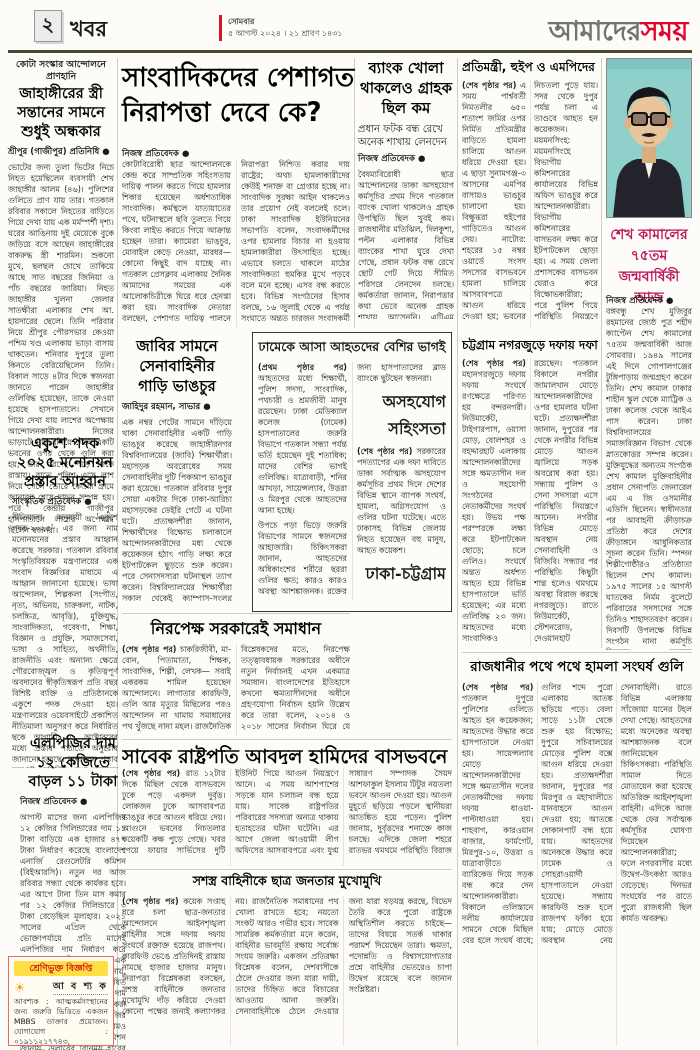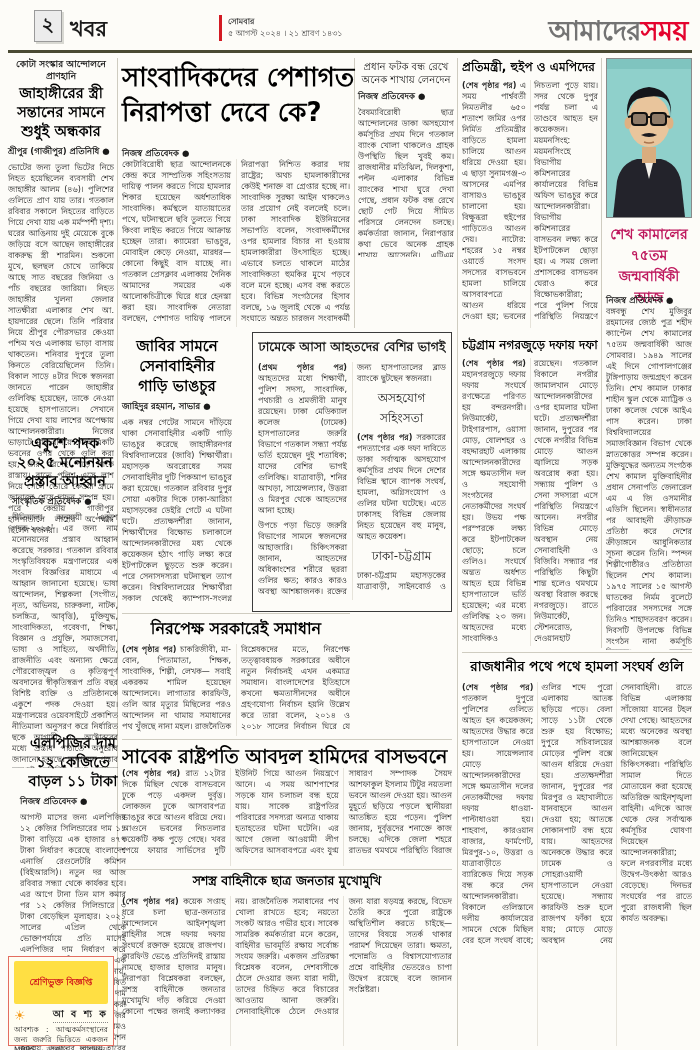--- a/index.html
+++ b/index.html
@@ -20,46 +20,46 @@
   .head-rule{left:8px;top:50px;width:684px;height:3px;background:#4a4a33;}
   
   .kicker{font-size:9px;font-weight:700;text-align:center;line-height:12px;margin-bottom:2px;}
   .h-col{font-size:14.5px;font-weight:800;text-align:center;line-height:19px;margin:0 0 4px;color:#000;}
   .byline{font-size:8.5px;font-weight:700;margin:1px 0 3px;}
   .body{font-size:8px;line-height:11px;text-align:justify;overflow:hidden;color:#222;}
   .body .lead{font-weight:700;}
   .cols-2{column-count:2;column-gap:10px;column-rule:1px solid #e6e3da;}
   .cols-3{column-count:3;column-gap:10px;column-rule:1px solid #e6e3da;}
   .h-wide{font-weight:800;text-align:center;white-space:nowrap;overflow:hidden;color:#000;}
-  .xhead{font-size:12px;font-weight:400;text-align:center;margin:5px 0 3px;}
+  .xhead{font-size:16px;font-weight:700;text-align:right;margin:5px 0 3px;}
   .vrule{width:1px;background:#cfccc0;}
   .hrule{height:1px;background:#cfccc0;}
   
   #st-jahangir{left:8px;top:58px;width:106px;height:372px;}
   #st-ekushe{left:12px;top:434px;width:106px;height:256px;}
   #st-lpg{left:8px;top:734px;width:106px;height:256px;margin-left:12px;}
   #st-jahangir .body,#st-ekushe .body,#st-lpg .body{height:100%;}
   
   #classified{left:8px;top:956px;width:106px;height:90px;border:1.5px solid #e36d60;background:#fffdf2;
               padding:4px 5px;box-sizing:border-box;}
   .ribbon{background:#ffdf43;color:#d21c1c;font-size:9px;font-weight:800;text-align:center;
-          padding:14px 0;border-radius:2px;margin-bottom:3px;}
+          padding:0 0;border-radius:2px;margin-bottom:3px;}
   .cl-row{display:flex;align-items:center;justify-content:space-between;margin-bottom:2px;}
   .sun{font-size:13px;color:#f49b1b;line-height:13px;}
   .cl-head{font-size:9.5px;font-weight:800;letter-spacing:2px;border-bottom:1px dotted #888;}
   .cl-body{font-size:7.5px;line-height:10px;text-align:justify;}
   
   #main-headline{left:122px;top:60px;width:236px;font-size:26px;line-height:35px;font-weight:800;
                  text-align:left;color:#000;}
   #main-byline{left:122px;top:146px;}
   #main-body{left:122px;top:159px;width:228px;height:168px;}
   
   #st-bank{left:358px;top:58px;width:96px;height:270px;}
   #st-bank .h-col{font-size:15px;line-height:20px;}
-  #bank-subhead{font-size:10px;line-height:13px;text-align:center;margin:2px 0 4px;font-weight:400;}
+  #bank-subhead{font-size:10px;line-height:13px;text-align:left;margin:2px 0 4px;font-weight:400;}
   #st-bank .body{height:150px;}
   
   #box-dhamek{left:252px;top:332px;width:200px;height:280px;border:1.5px solid #3b3b3b;
               padding:5px;box-sizing:border-box;}
   #box-dhamek h3{font-size:12.5px;font-weight:800;text-align:center;white-space:nowrap;
                  overflow:hidden;margin:0 0 4px;}
   #box-dhamek .boxflow{column-count:2;column-gap:10px;column-rule:1px solid #e6e3da;
                        height:238px;overflow:hidden;}
   #box-dhamek p{margin:0 0 4px;font-size:8px;line-height:11px;text-align:justify;}
   
@@ -146,20 +146,21 @@
     </div>
     <div class="cl-body">আবশ্যক : আত্মকর্মসংস্থানের জন্য জরুরি ভিত্তিতে একজন MBBS ডাক্তার প্রয়োজন। যোগাযোগ : ০১৯১১২১৭৭৪৩, ০১৯৮৪৪৮৮৮৬৭। বেতন আলোচনা সাপেক্ষে।</div>
 
   </div>
 
   <h1 id="main-headline" class="abs" style="margin:0;">সাংবাদিকদের পেশাগত নিরাপত্তা দেবে কে?</h1>
   <div id="main-byline" class="abs byline">নিজস্ব প্রতিবেদক ●</div>
   <div id="main-body" class="abs body cols-2">কোটাবিরোধী ছাত্র আন্দোলনকে কেন্দ্র করে সাম্প্রতিক সহিংসতায় দায়িত্ব পালন করতে গিয়ে হামলার শিকার হয়েছেন অর্ধশতাধিক সাংবাদিক। কর্মস্থলে যাতায়াতের পথে, ঘটনাস্থলে ছবি তুলতে গিয়ে কিংবা লাইভ করতে গিয়ে আক্রান্ত হচ্ছেন তারা। ক্যামেরা ভাঙচুর, মোবাইল কেড়ে নেওয়া, মারধর— কোনো কিছুই বাদ যাচ্ছে না। গতকাল প্রেসক্লাব এলাকায় দৈনিক আমাদের সময়ের এক আলোকচিত্রীকে ঘিরে ধরে হেনস্তা করা হয়। সাংবাদিক নেতারা বলছেন, পেশাগত দায়িত্ব পালনে নিরাপত্তা নিশ্চিত করার দায় রাষ্ট্রের; অথচ হামলাকারীদের কেউই শনাক্ত বা গ্রেপ্তার হচ্ছে না। সাংবাদিক সুরক্ষা আইন থাকলেও তার প্রয়োগ নেই বললেই চলে। ঢাকা সাংবাদিক ইউনিয়নের সভাপতি বলেন, সংবাদকর্মীদের ওপর হামলার বিচার না হওয়ায় হামলাকারীরা উৎসাহিত হচ্ছে। এভাবে চলতে থাকলে মাঠের সাংবাদিকতা হুমকির মুখে পড়বে বলে মনে হচ্ছে। এসব বন্ধ করতে হবে। বিভিন্ন সংগঠনের হিসাব বলছে, ১৬ জুলাই থেকে এ পর্যন্ত সংঘাতে অন্তত চারজন সংবাদকর্মী নিহত ও দুই শতাধিক আহত হয়েছেন। আহতদের অনেকে এখনো হাসপাতালে চিকিৎসাধীন। পেশাগত নিরাপত্তার দাবিতে আজ প্রতিবাদ সমাবেশের ডাক দিয়েছে সাংবাদিকদের সংগঠনগুলো।</div>
 
   <section id="st-bank" class="abs">
+    <h2 class="h-col">ব্যাংক খোলা থাকলেও গ্রাহক ছিল কম</h2>
     <div id="bank-subhead">প্রধান ফটক বন্ধ রেখে অনেক শাখায় লেনদেন</div>
     <div class="byline">নিজস্ব প্রতিবেদক ●</div>
     <div class="body">বৈষম্যবিরোধী ছাত্র আন্দোলনের ডাকা অসহযোগ কর্মসূচির প্রথম দিনে গতকাল ব্যাংক খোলা থাকলেও গ্রাহক উপস্থিতি ছিল খুবই কম। রাজধানীর মতিঝিল, দিলকুশা, পল্টন এলাকার বিভিন্ন ব্যাংকের শাখা ঘুরে দেখা গেছে, প্রধান ফটক বন্ধ রেখে ছোট গেট দিয়ে সীমিত পরিসরে লেনদেন চলছে। কর্মকর্তারা জানান, নিরাপত্তার কথা ভেবে অনেক গ্রাহক শাখায় আসেননি। এটিএম বুথগুলোতেও টাকা তোলার চাপ ছিল কম। সব ব্যাংকের প্রধান কার্যালয় খোলা রাখার নির্দেশনা দিয়েছিল কেন্দ্রীয় ব্যাংক।</div>
   </section>
 
   <section id="box-dhamek" class="abs">
     <h3>ঢামেকে আসা আহতদের বেশির ভাগই</h3>
     <div class="boxflow">
       <p><b class="lead">(প্রথম পৃষ্ঠার পর)</b> <span>আহতদের মধ্যে শিক্ষার্থী, পুলিশ সদস্য, সাংবাদিক, পথচারী ও শ্রমজীবী মানুষ রয়েছেন। ঢাকা মেডিক্যাল কলেজ (ঢামেক) হাসপাতালের জরুরি বিভাগে গতকাল সন্ধ্যা পর্যন্ত ভর্তি হয়েছেন দুই শতাধিক; যাদের বেশির ভাগই গুলিবিদ্ধ। যাত্রাবাড়ী, শনির আখড়া, সায়েন্সল্যাব, উত্তরা ও মিরপুর থেকে আহতদের আনা হচ্ছে।</span></p>
       <p>উপচে পড়া ভিড়ে জরুরি বিভাগের সামনে স্বজনদের আহাজারি। চিকিৎসকরা জানান, আহতদের অধিকাংশের শরীরে ছররা গুলির ক্ষত; কারও কারও অবস্থা আশঙ্কাজনক। রক্তের জন্য হাসপাতালের ব্লাড ব্যাংকে ছুটছেন স্বজনরা।</p>

